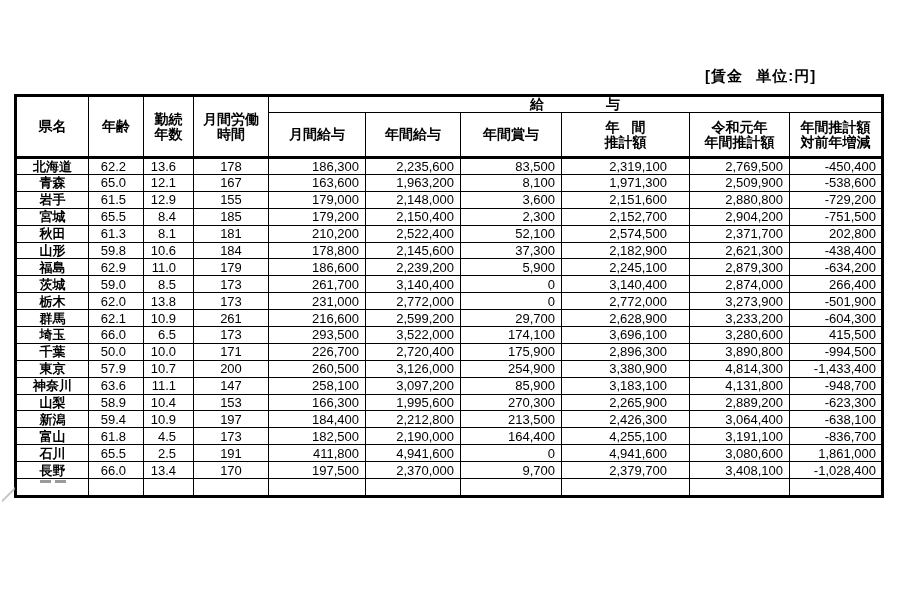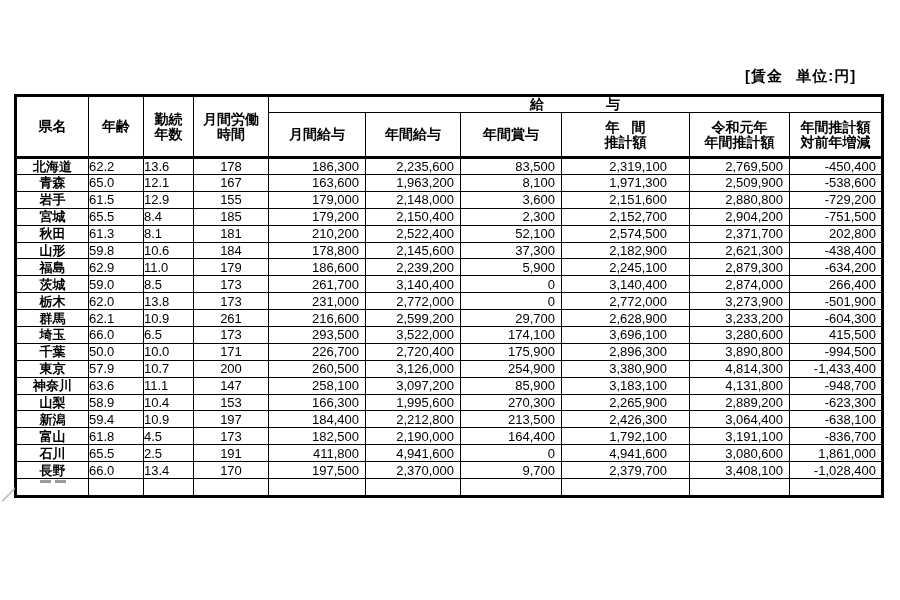--- a/index.html
+++ b/index.html
@@ -9,21 +9,21 @@
     background: #ffffff;
     color: #000;
     font-family: "Liberation Sans", "DejaVu Sans", sans-serif;
     position: relative;
     overflow: hidden;
   }
 
   .caption {
     position: absolute;
     top: 67px;
-    left: 734px;
+    left: 694px;
     font-size: 15px;
     font-weight: bold;
     letter-spacing: 1px;
     word-spacing: 8px;
     white-space: nowrap;
     padding-left: 11px;
   }
 
   .table-wrap {
     position: absolute;
@@ -62,21 +62,21 @@
   .spread    { letter-spacing: 62px; margin-right: -62px; }
   .spread-sm { letter-spacing: 12px; margin-right: -12px; }
 
   tbody tr { height: 16.9px; }
   tbody td {
     font-size: 13px;
     line-height: 15px;
     vertical-align: middle;
   }
   .c-pref   { text-align: center; font-weight: bold; }
-  .c-num    { text-align: left; padding-right: 17px; }
+  .c-num    { text-align: right; padding-right: 17px; }
   .c-center { text-align: center; }
   .c-money  { text-align: right; padding-right: 6px; }
   .c-money.wide { padding-right: 22px; }
   .c-money.last { padding-right: 5px; }
 
   tbody.partial td { height: 18px; vertical-align: top; }
   .smudge {
     display: inline-block;
     width: 11px; height: 3px;
     background: #9a9a9a;
@@ -322,21 +322,21 @@
     <td class="c-money last">-638,100</td>
   </tr>
         <tr class="data-row">
     <td class="c-pref">富山</td>
     <td class="c-num">61.8</td>
     <td class="c-num">4.5</td>
     <td class="c-center">173</td>
     <td class="c-money">182,500</td>
     <td class="c-money">2,190,000</td>
     <td class="c-money">164,400</td>
-    <td class="c-money wide">1,792,100</td>
+    <td class="c-money wide">4,255,100</td>
     <td class="c-money">3,191,100</td>
     <td class="c-money last">-836,700</td>
   </tr>
         <tr class="data-row">
     <td class="c-pref">石川</td>
     <td class="c-num">65.5</td>
     <td class="c-num">2.5</td>
     <td class="c-center">191</td>
     <td class="c-money">411,800</td>
     <td class="c-money">4,941,600</td>

